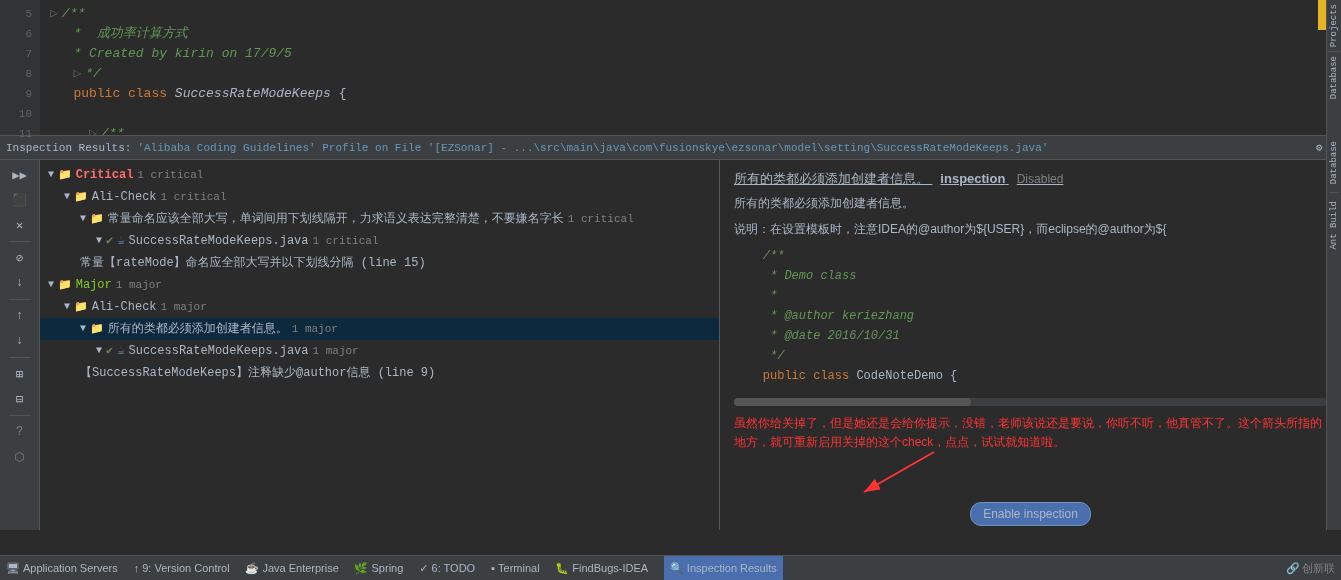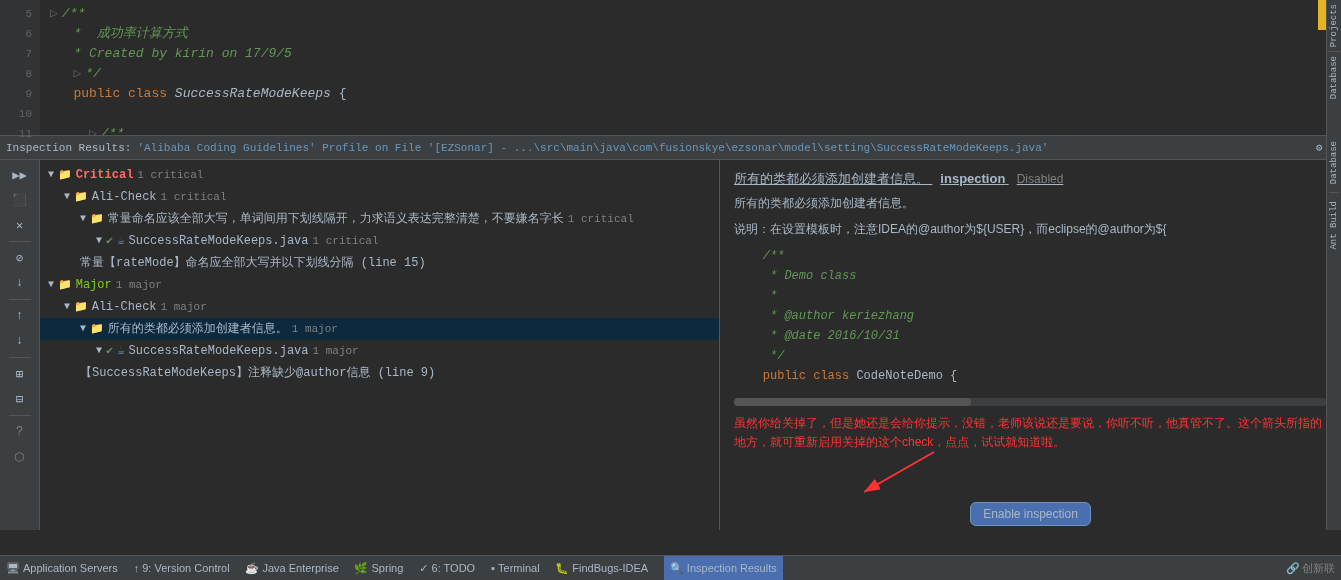--- a/index.html
+++ b/index.html
@@ -243,21 +243,21 @@
     }
 
     .action-btn {
       background: #4b6eaf;
       color: #a9b7c6;
       border: 1px solid #6897bb;
       padding: 4px 12px;
       cursor: pointer;
       font-size: 12px;
       font-family: sans-serif;
-      border-radius: 6px;
+      border-radius: 11px;
     }
 
     
     .status-bar {
       background: #3c3f41;
       height: 25px;
       display: flex;
       align-items: center;
       padding: 0 6px;
       gap: 16px;

